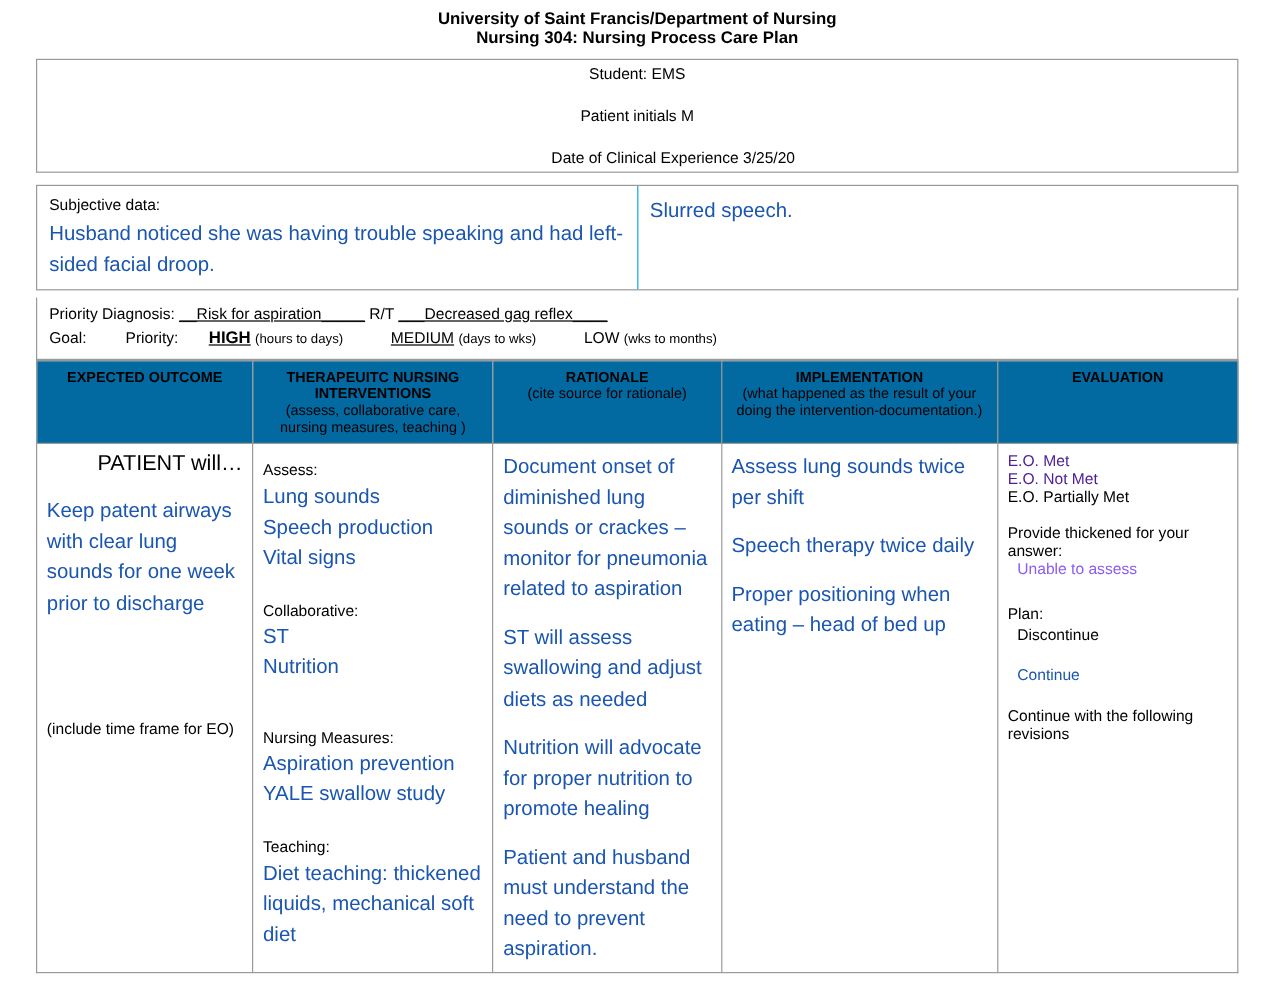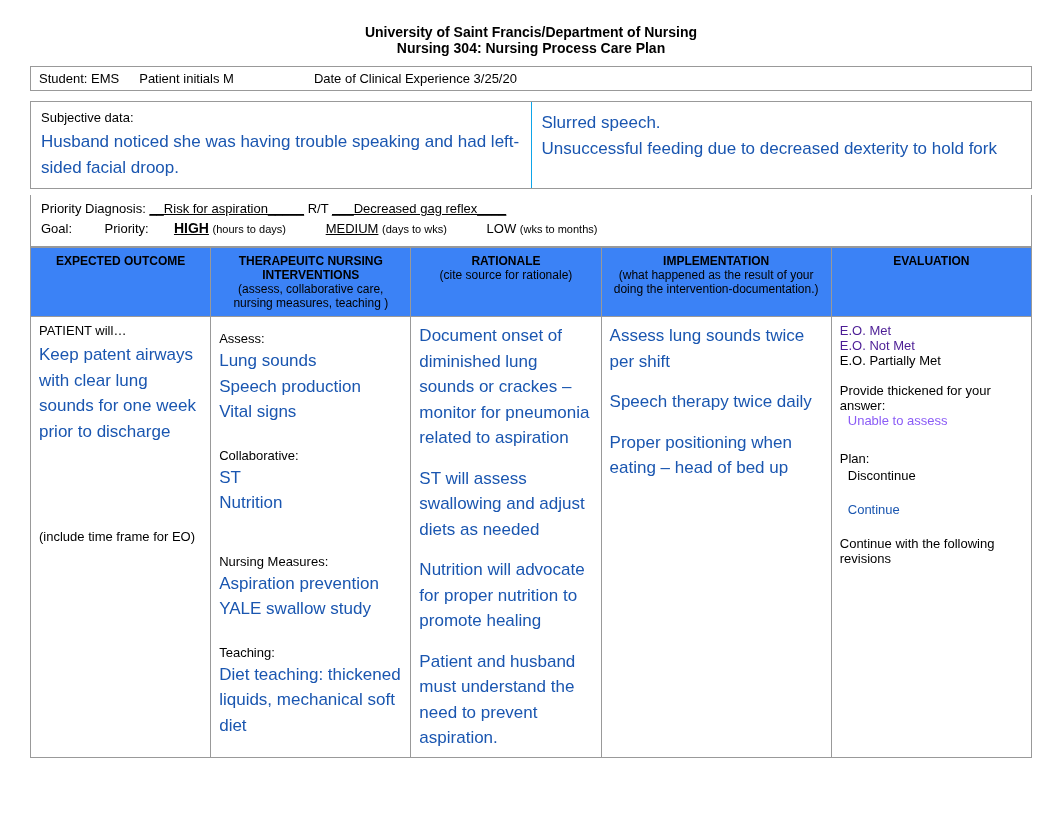--- a/index.html
+++ b/index.html
@@ -5,21 +5,21 @@
     * { box-sizing: border-box; margin: 0; padding: 0; }
     body {
       font-family: Arial, sans-serif;
       font-size: 13px;
       background: #fff;
       color: #000;
       width: 1062px;
       min-height: 822px;
     }
     .page {
-      padding: 24px 30px;
+      padding: 7px 30px;
     }
     .header {
       text-align: center;
       margin-bottom: 10px;
     }
     .header .title {
       font-weight: bold;
       font-size: 14px;
     }
     .header .subtitle {
@@ -27,20 +27,21 @@
       font-size: 14px;
     }
     .student-info {
       display: flex;
       align-items: center;
       border: 1px solid #999;
       padding: 4px 8px;
       margin-bottom: 10px;
       gap: 20px;
       font-size: 13px;
+      flex-direction: column;
     }
     .data-section {
       display: flex;
       border: 1px solid #999;
       margin-bottom: 6px;
     }
     .data-col {
       flex: 1;
       padding: 8px 10px;
       border-right: 1px solid #0ea5e9;
@@ -91,30 +92,31 @@
     }
     .main-table th, .main-table td {
       border: 1px solid #999;
       vertical-align: top;
       padding: 6px 8px;
     }
     .main-table th {
       text-align: center;
       font-size: 12px;
       font-weight: bold;
-      background: #3b82f6;
+      background: #0369a1;
     }
     .col-expected { width: 18%; }
     .col-nursing { width: 20%; }
     .col-rationale { width: 19%; }
     .col-implementation { width: 23%; }
     .col-evaluation { width: 20%; }
     .patient-will {
-      font-size: 13px;
-      margin-bottom: 4px;
+      font-size: 18px;
+      margin-bottom: 16px;
+      text-align: right;
     }
     .nursing-section-label {
       font-size: 13px;
       margin-top: 8px;
       margin-bottom: 2px;
     }
     .eo-text {
       font-size: 13px;
       color: #4c1d95;
     }
@@ -163,21 +165,20 @@
     <span style="margin-left:60px;">Date of Clinical Experience 3/25/20</span>
   </div>
 
   <div class="data-section">
     <div class="data-col">
       <div class="data-label">Subjective data:</div>
       <div class="blue-text">Husband noticed she was having trouble speaking and had left-sided facial droop.</div>
     </div>
     <div class="data-col">
       <div class="blue-text">Slurred speech.</div>
-      <div class="blue-text">Unsuccessful feeding due to decreased dexterity to hold fork</div>
     </div>
   </div>
 
   <div class="diagnosis-section">
     <div class="priority-line">
       <span>Priority Diagnosis:</span>
       <span class="underline">__Risk for aspiration_____</span>
       <span>R/T</span>
       <span class="underline">___Decreased gag reflex____</span>
     </div>

